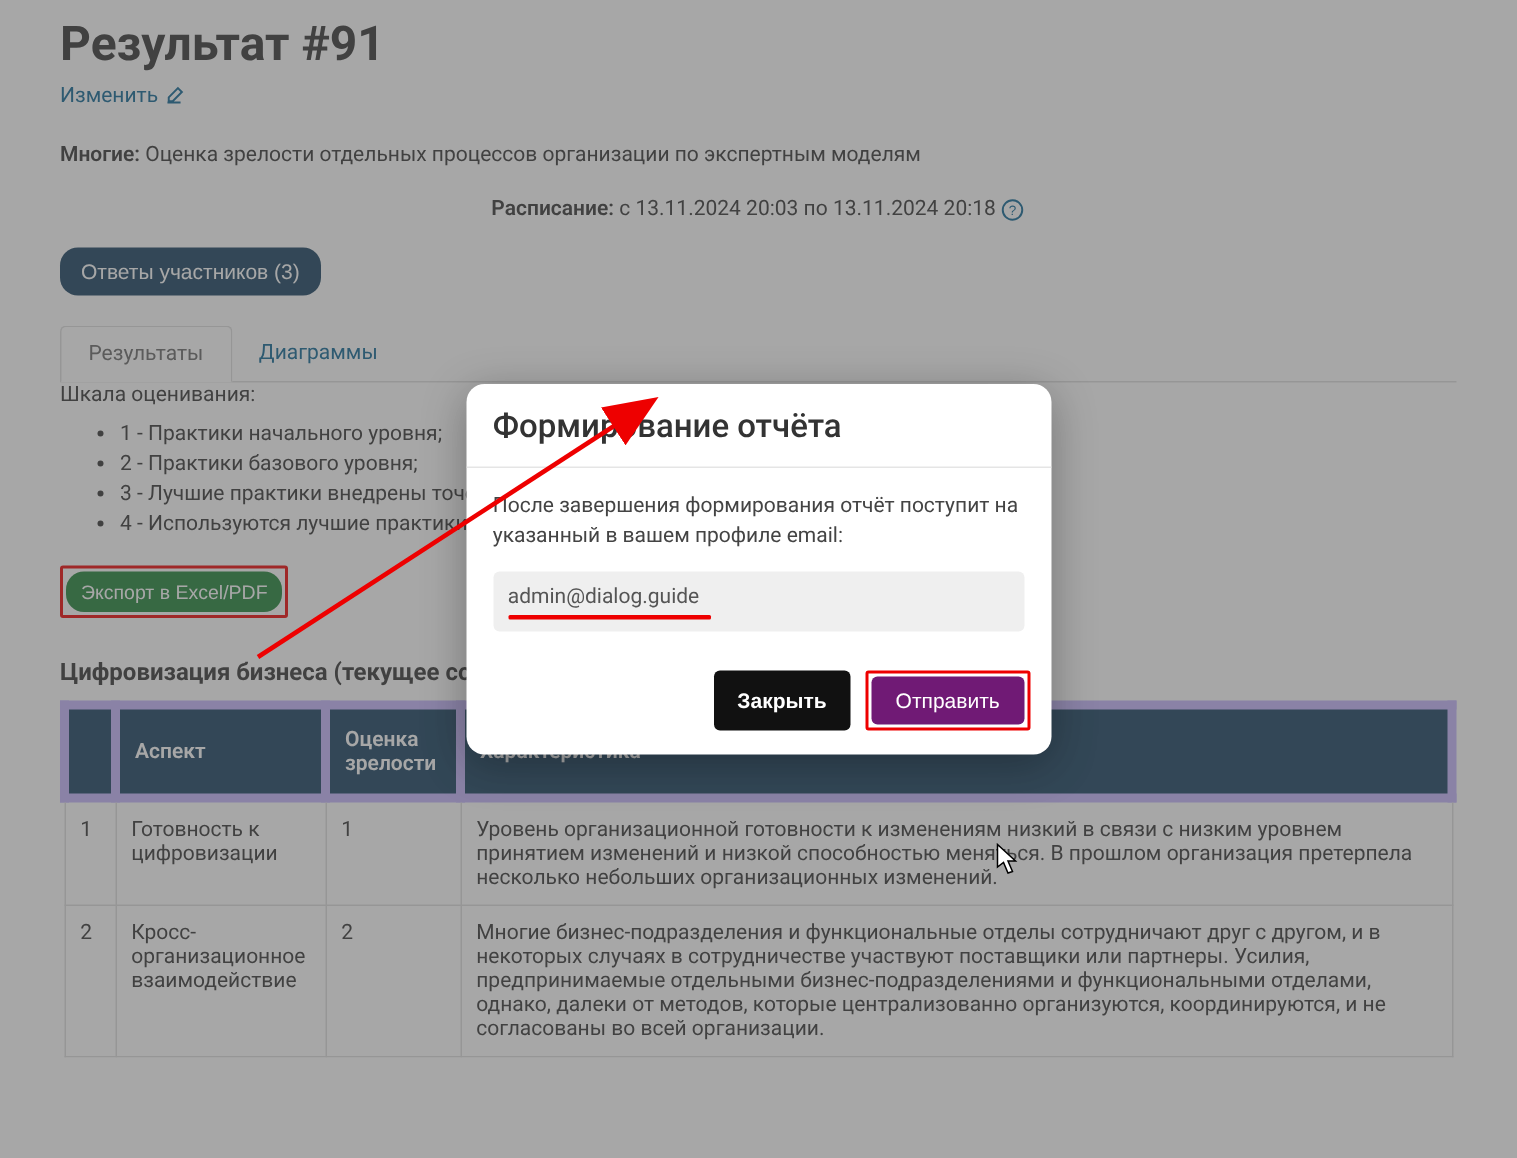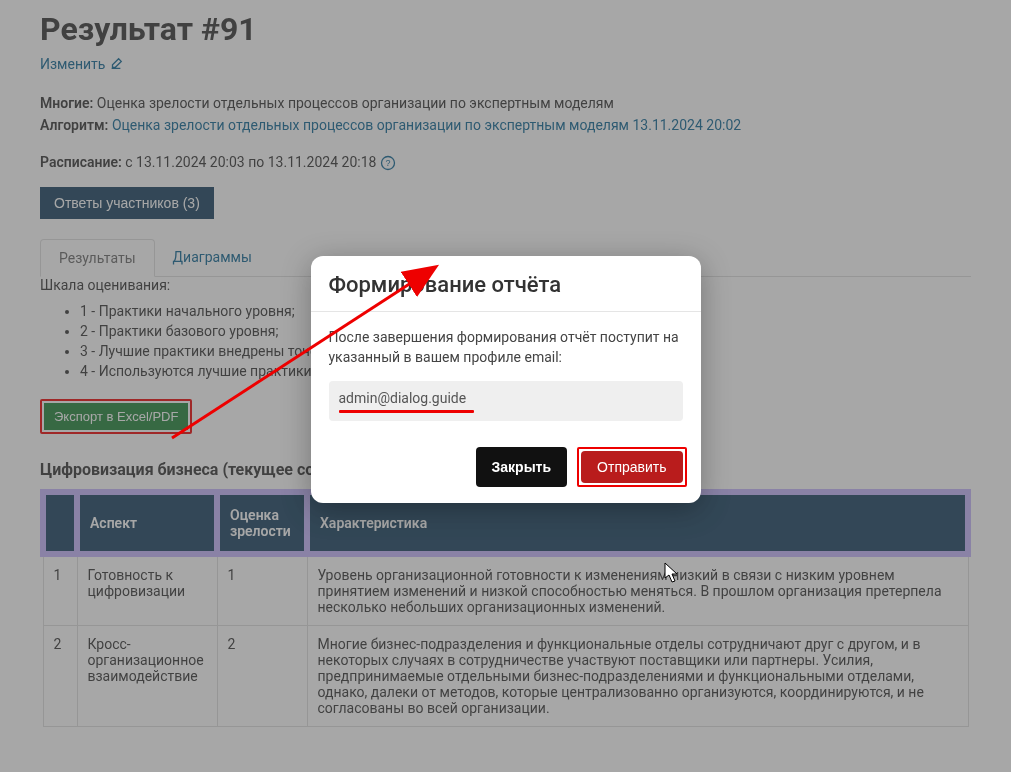--- a/index.html
+++ b/index.html
@@ -33,27 +33,27 @@
       display: inline-block;
       width: 14px;
       height: 14px;
     }
     .meta-block {
       margin-top: 20px;
       line-height: 1.6;
     }
     .meta-block .label { font-weight: 600; }
     .algorithm-link { color: #0d6593; text-decoration: none; }
-    .schedule-row { margin-top: 14px; }
+    .schedule-row { margin-top: 14px; text-align: center; }
     .help-icon { display: inline-flex; vertical-align: middle; }
     .btn {
       display: inline-block;
       padding: 8px 14px;
       border: none;
-      border-radius: 0;
+      border-radius: 12px;
       font-size: 14px;
       cursor: pointer;
     }
     .btn-navy {
       background: #163f5e;
       color: #fff;
       margin-top: 14px;
     }
     .btn-green {
       background: #1f8237;
@@ -164,21 +164,21 @@
       gap: 10px;
     }
     .btn-dark {
       background: #111;
       color: #fff;
       padding: 8px 16px;
       border-radius: 4px;
       font-weight: bold;
     }
     .btn-blue {
-      background: #b91c1c;
+      background: #701a75;
       color: #fff;
       padding: 8px 16px;
       border-radius: 4px;
     }
     .send-wrap {
       border: 2px solid #e00;
       padding: 2px;
       border-radius: 2px;
     }
 
@@ -211,24 +211,20 @@
       <svg viewBox="0 0 16 16" width="14" height="14">
           <path fill="none" stroke="#0d6593" stroke-width="1.5" d="M3 13h10M11 2l3 3-7 7H4V9l7-7z"></path>
         </svg>
     </span>
   </a>
 
   <div class="meta-block">
     <div>
       <span class="label">Многие:</span>
       <span>Оценка зрелости отдельных процессов организации по экспертным моделям</span>
-    </div>
-    <div>
-      <span class="label">Алгоритм:</span>
-      <a href="#" class="algorithm-link">Оценка зрелости отдельных процессов организации по экспертным моделям 13.11.2024 20:02</a>
     </div>
     <div class="schedule-row">
       <span class="label">Расписание:</span>
       <span>с 13.11.2024 20:03 по 13.11.2024 20:18</span>
       <span class="help-icon">
         <svg width="16" height="16" viewBox="0 0 16 16">
             <circle cx="8" cy="8" r="6.5" fill="none" stroke="#0d6593" stroke-width="1.3"></circle>
             <text x="8" y="11" text-anchor="middle" font-size="9" fill="#0d6593" font-family="Arial">?</text>
           </svg>
       </span>

